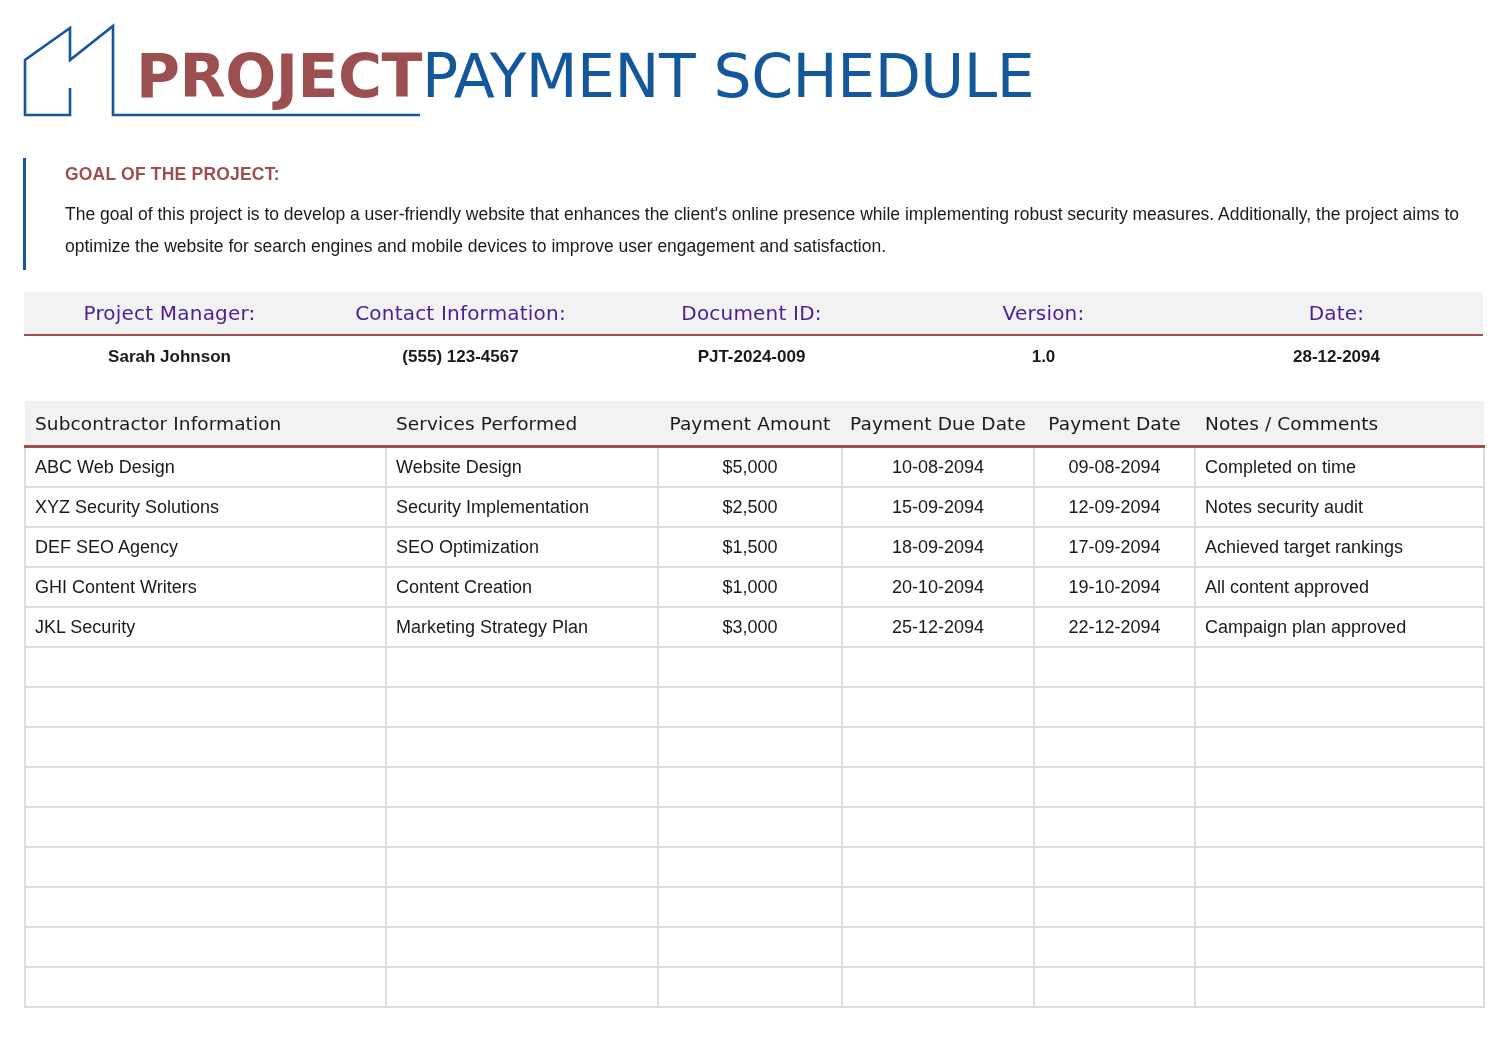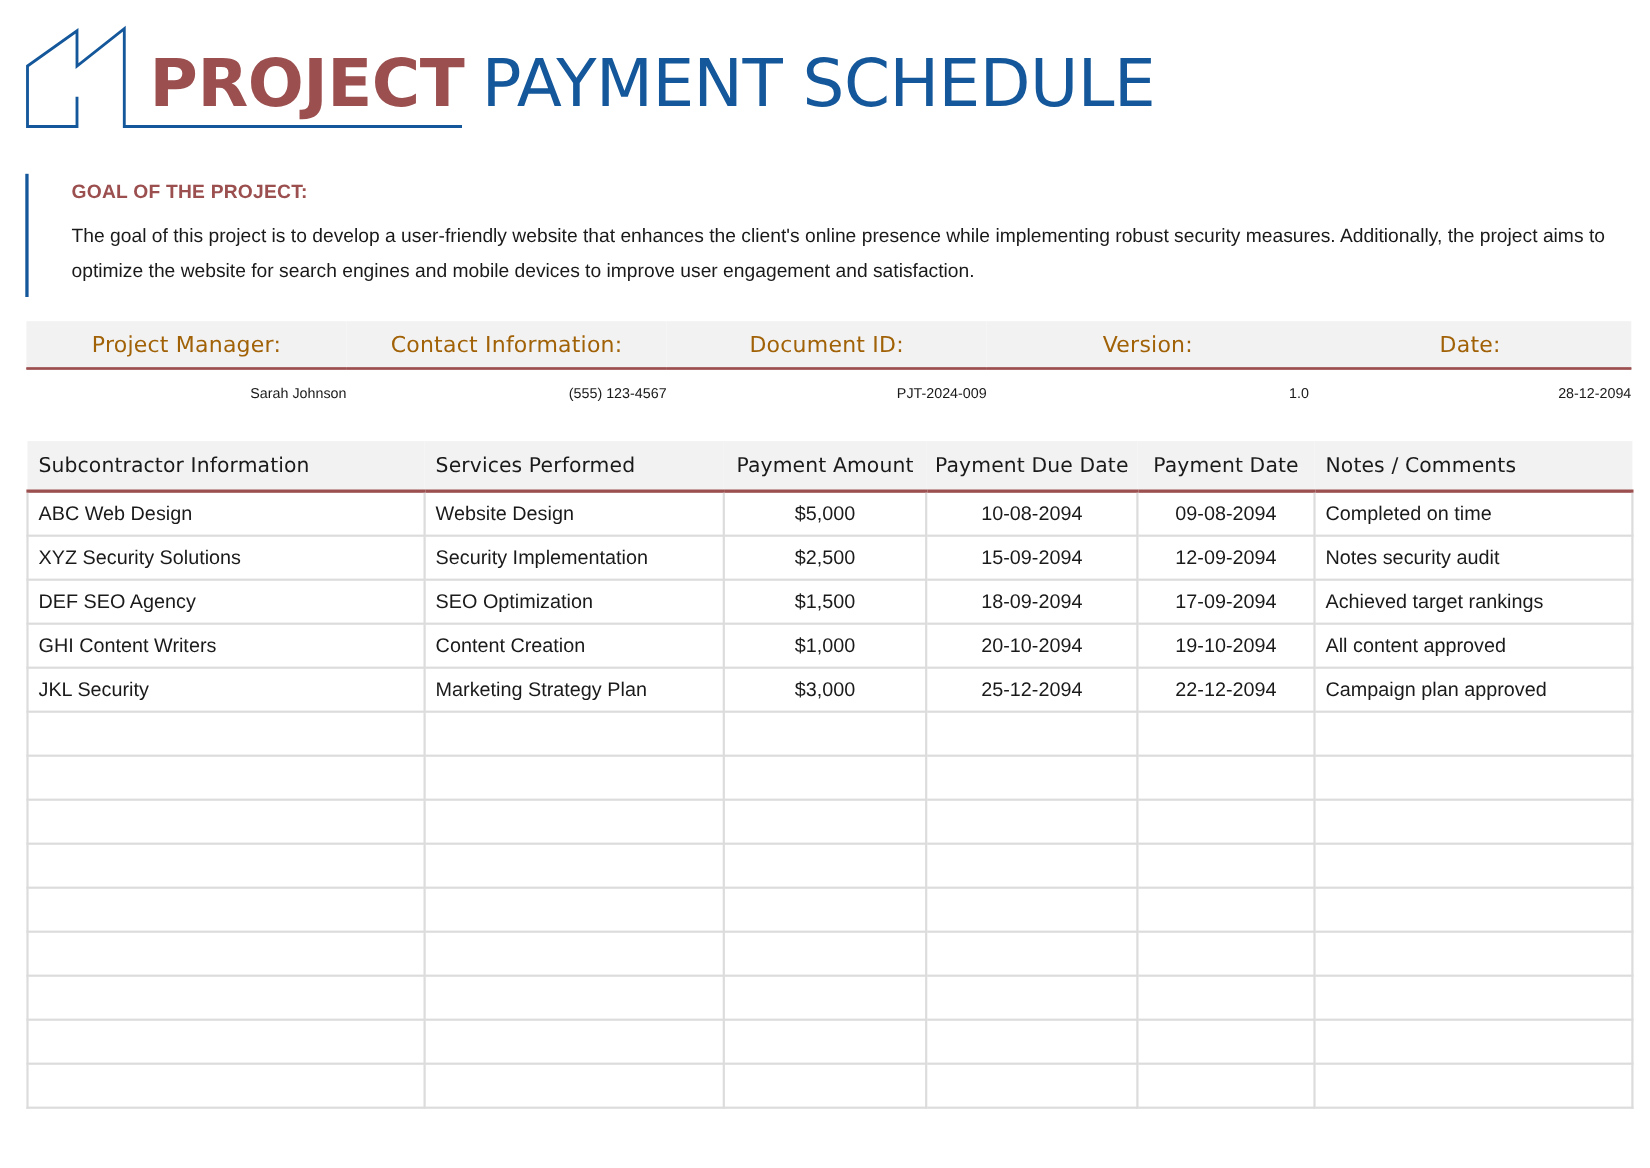--- a/index.html
+++ b/index.html
@@ -3,34 +3,34 @@
 <meta charset="utf-8">
 <style>
   html, body { margin:0; padding:0; background:#ffffff; }
   body { width:1500px; height:1062px; position:relative; overflow:hidden;
          font-family:"Liberation Sans", sans-serif; color:#1a1a1a; }
 
   .logo { position:absolute; left:0; top:0; width:440px; height:125px; }
   .title { position:absolute; left:136px; top:38px; height:80px; white-space:nowrap;
            font-family:"DejaVu Sans", sans-serif; font-size:60px; line-height:76px; letter-spacing:-0.5px; }
   .title .bold { color:#9c4f4f; font-weight:bold; }
-  .title .light { color:#14579a; font-weight:normal; margin-left:16px; }
+  .title .light { color:#14579a; font-weight:normal; margin-left:0; }
 
   .goal { position:absolute; left:23px; top:158px; width:1460px; height:112px;
           border-left:3px solid #14579a;padding-left:12px; }
   .goal-label { position:absolute; left:39px; top:6px; color:#9c4f4f; font-weight:bold;
                 font-size:17.5px; letter-spacing:0.2px; }
   .goal-text { position:absolute; left:39px; top:40px; width:1425px; font-size:17.5px;
                line-height:32px; color:#1a1a1a; }
 
   .info { position:absolute; left:24px; top:292px; width:1459px; border-collapse:collapse; table-layout:fixed; }
   .info th { background:#f2f2f2; height:42px; font-weight:normal; font-size:20px;
-             font-family:"DejaVu Sans", sans-serif; color:#a16207; border-bottom:2px solid #9c4f4f;
+             font-family:"DejaVu Sans", sans-serif; color:#4c1d95; border-bottom:2px solid #9c4f4f;
              text-align:center; padding:0; letter-spacing:0.2px; }
-  .info td { height:42px; text-align:right; font-size:13px; padding:0; }
+  .info td { height:42px; text-align:center; font-size:17px; padding:0;font-weight:bold; }
 
   .sched { position:absolute; left:24px; top:401px; width:1459px; border-collapse:collapse; table-layout:fixed; }
   .sched th { background:#f2f2f2; height:44px; font-weight:normal; font-size:18.5px;
               font-family:"DejaVu Sans", sans-serif; color:#1a1a1a; border-bottom:3px solid #9c4f4f;
               text-align:left; padding:0 0 0 10px; white-space:nowrap; letter-spacing:0.1px; }
   .sched th.c { text-align:center; padding:0; }
   .sched td { height:38px; border:2px solid #dcdcdc; font-size:18px; padding:0 0 0 9px; white-space:nowrap; }
   .sched td.c { text-align:center; padding:0; }
   .sched tr:first-child td { border-top:none; }
 </style>

